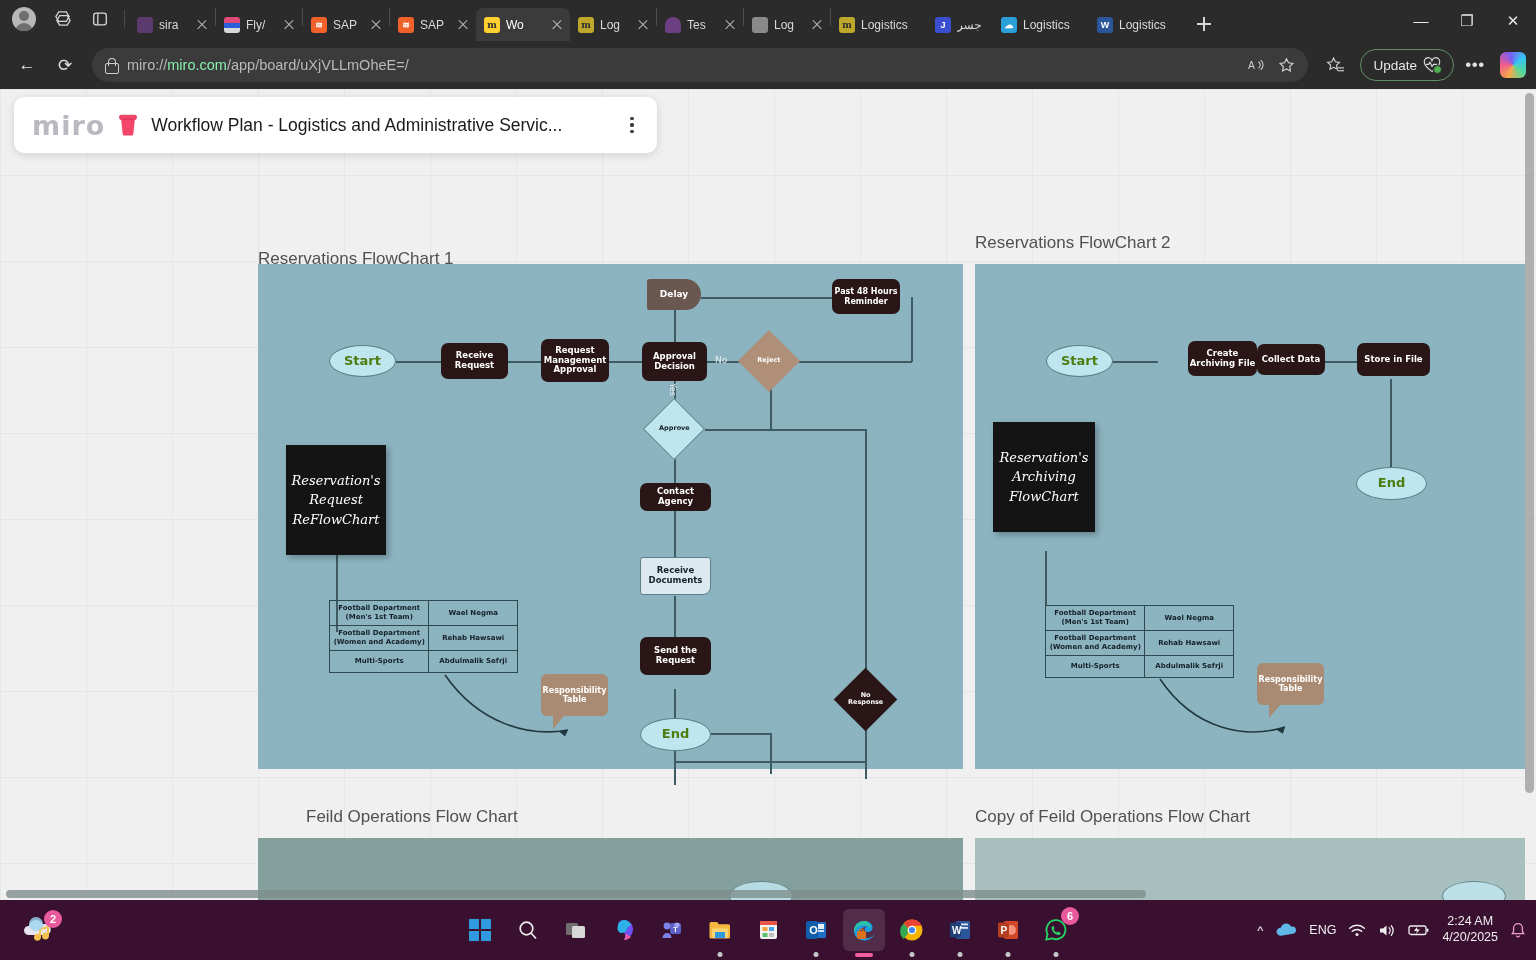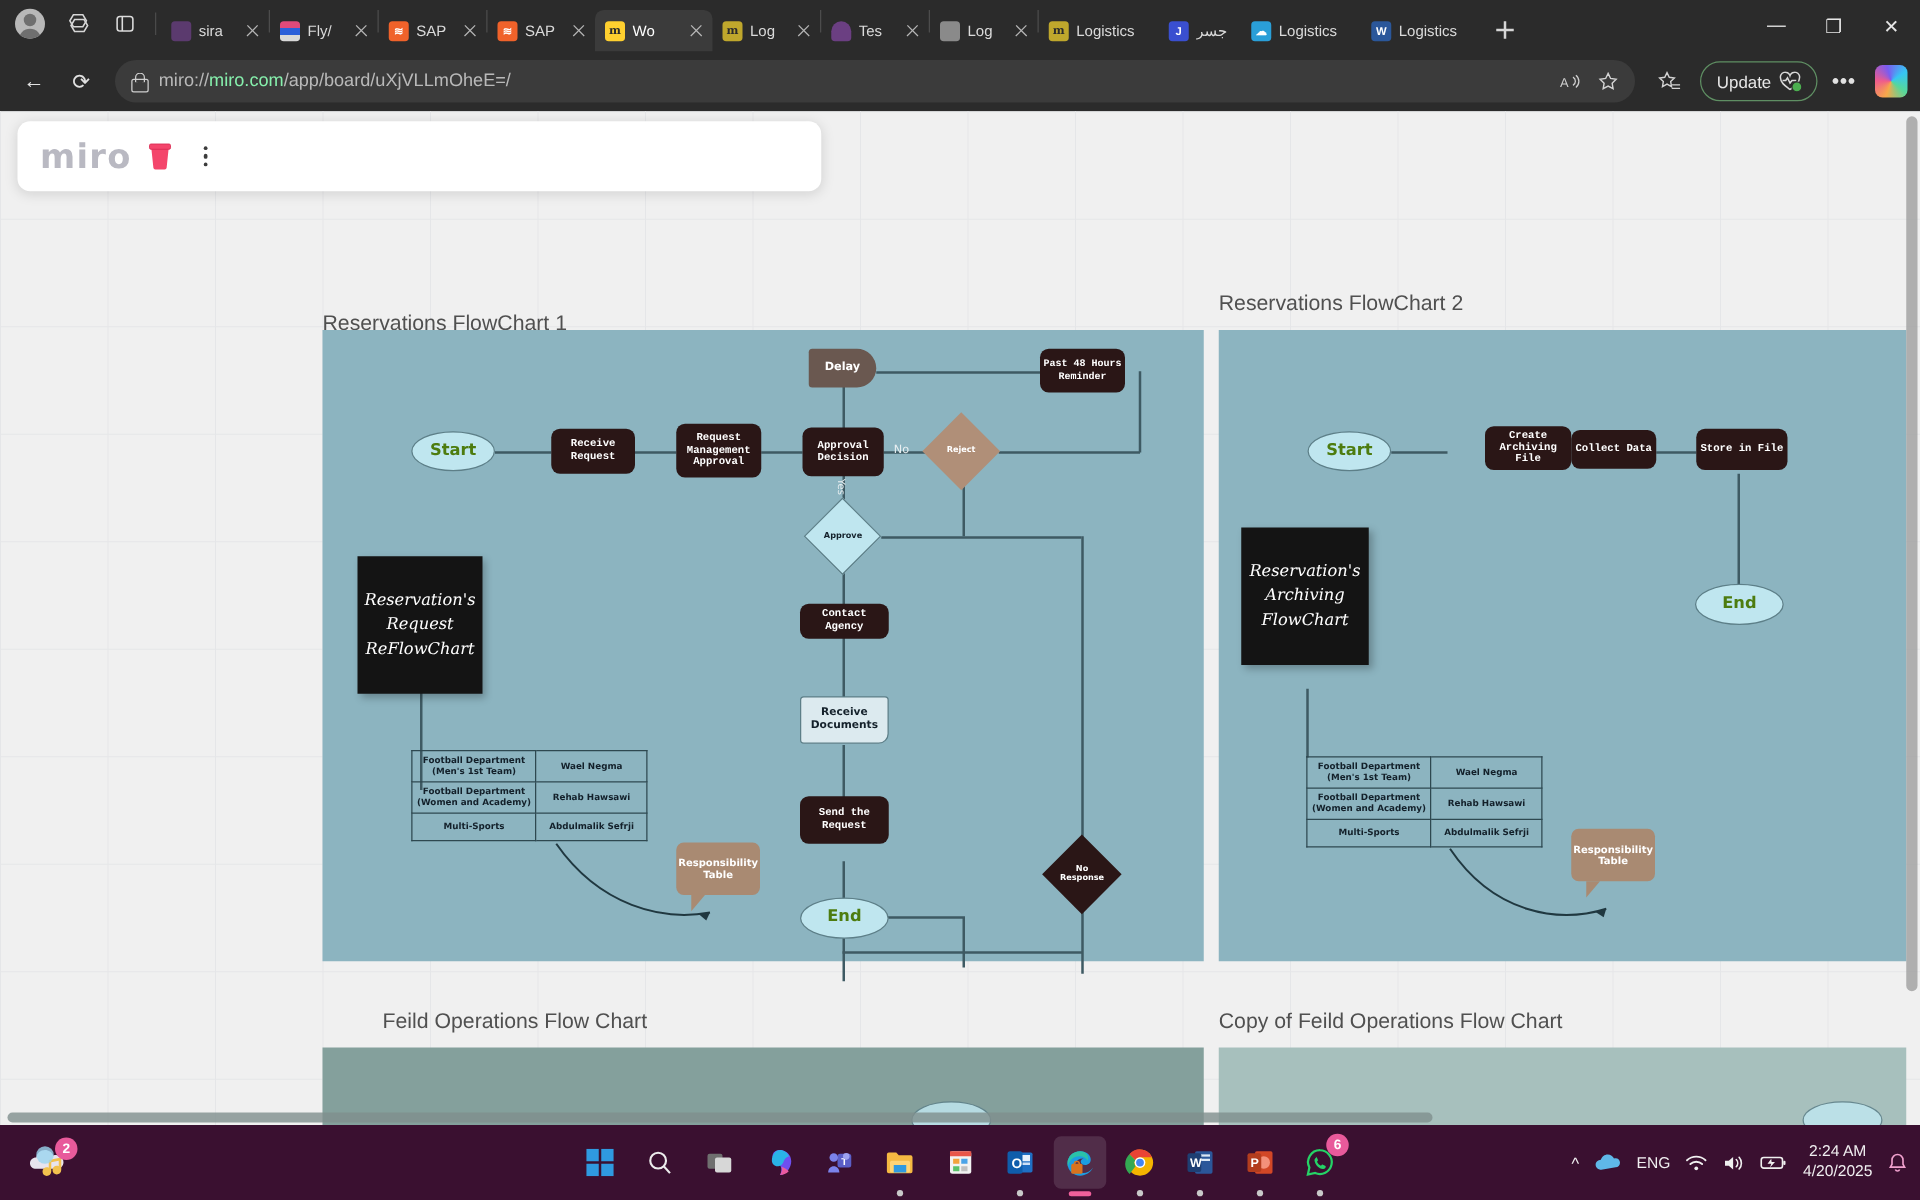--- a/index.html
+++ b/index.html
@@ -90,21 +90,21 @@
 
   
   .frame-title{position:absolute;font-size:17px;color:#505050;white-space:nowrap;}
   .frame{position:absolute;background:#8cb4c0;}
   .frame.dim{background:#84a09c;}
   .frame.dim2{background:#a7c0bd;}
 
   
   .node{position:absolute;display:flex;align-items:center;justify-content:center;text-align:center;
         font-family:"DejaVu Sans",sans-serif;font-weight:700;line-height:1.15;}
-  .dark{background:#2a1616;color:#fff;border-radius:7px;font-family:Liberation Mono, monospace;}
+  .dark{background:#2a1616;color:#fff;border-radius:7px;}
   .ell{background:#bfe6ef;color:#4d7c0f;border-radius:50%;border:1px solid #5d7f88;}
   .diamond-l{background:#bfe6ef;border:1px solid #5d7f88;transform:rotate(45deg);}
   .diamond-l > span{transform:rotate(-45deg);display:block;color:#13202a;}
   .diamond-d{background:#2a1616;transform:rotate(45deg);}
   .diamond-d > span{transform:rotate(-45deg);display:block;color:#fff;}
   .diamond-t{background:#b08f78;transform:rotate(45deg);}
   .diamond-t > span{transform:rotate(-45deg);display:block;color:#fff;}
   .delaybox{background:#6a5850;color:#fff;border-radius:7px 38px 38px 7px;}
   .docbox{background:#dceaef;color:#13202a;border:1px solid #5d7f88;border-radius:4px;}
   .callout{background:#a98a72;color:#fff;border-radius:6px;}
@@ -437,20 +437,21 @@
 
       <div class="mirohdr">
         <div class="mirologo">miro</div>
         <div class="boardicon">
           <svg width="22" height="24" viewBox="0 0 22 24">
               <path d="M4 5h14l-1.7 16.2a1.6 1.6 0 01-1.6 1.4H7.3a1.6 1.6 0 01-1.6-1.4z" fill="#f4456b"></path>
               <rect x="2.6" y="2.2" width="16.8" height="4.2" rx="1.2" fill="#f4456b"></rect>
               <rect x="2.6" y="2.2" width="16.8" height="4.2" rx="1.2" fill="none" stroke="#d92c52" stroke-width=".7"></rect>
             </svg>
         </div>
+        <div class="btitle">Workflow Plan - Logistics and Administrative Servic...</div>
         <div class="kebab">
             <span></span>
             <span></span>
             <span></span>
           </div>
       </div>
 
     </div>
   </div>
 

